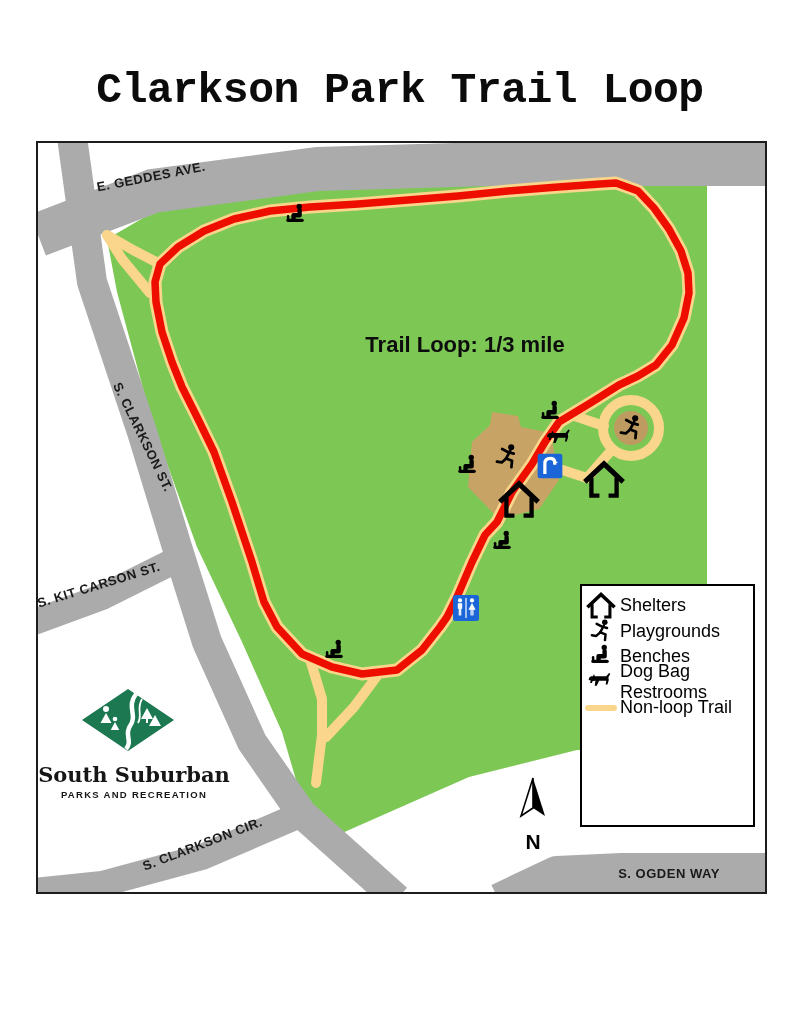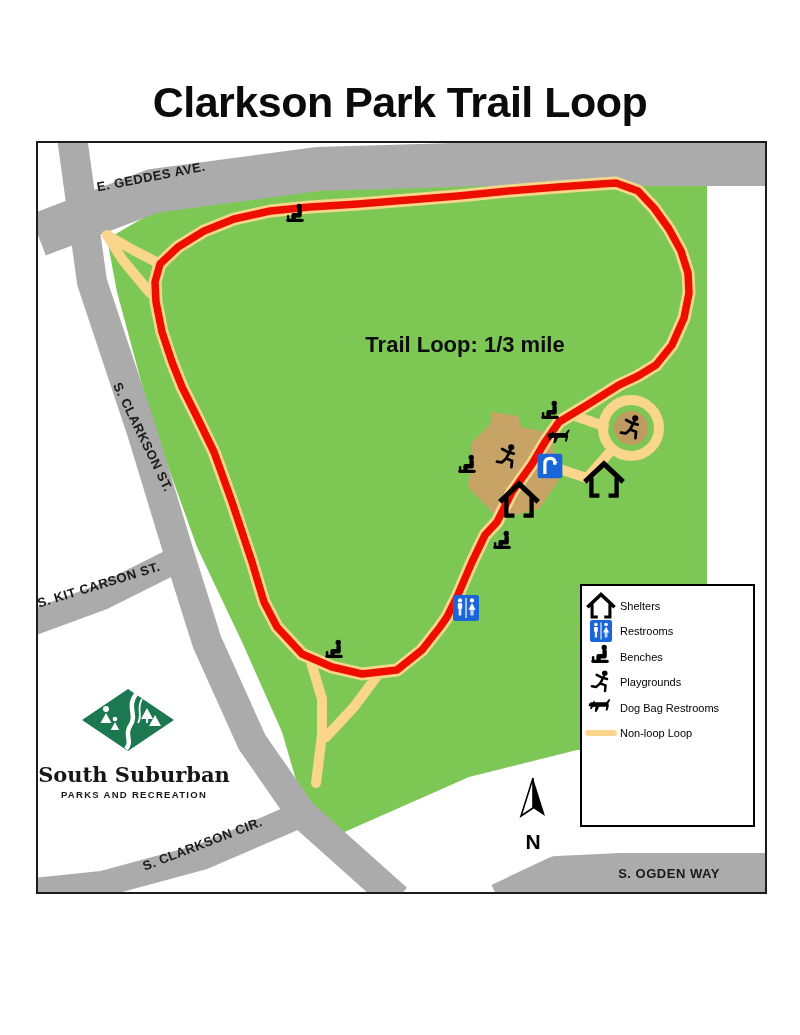--- a/index.html
+++ b/index.html
@@ -1,19 +1,19 @@
 <!DOCTYPE html>
 <html style="--color-park: #7DC855; --color-road: #ABABAB; --color-loop_trail: #EE0E00; --color-nonloop_trail: #FAD68C; --color-playground_area: #C8A366; --color-playground_area_dark: #BE9B60; --color-amenity_blue: #1A65D8; --color-logo_green: #1B7850;"><head>
 <meta charset="utf-8">
 <style>
   html,body{margin:0;padding:0;background:#fff;}
   .page{position:relative;width:800px;height:1035px;background:#fff;overflow:hidden;
         font-family:"Liberation Sans",sans-serif;color:#111;}
-  .page-title{position:absolute;left:0;top:78px;width:100%;text-align:center;margin:0;
-        font-size:43px;font-weight:bold;letter-spacing:-.5px;color:#0b0b0b;}
+  .page-title{position:absolute;left:0;top:66px;width:100%;text-align:center;margin:0;
+        font-size:43px;font-weight:bold;letter-spacing:-.5px;color:#0b0b0b;font-family:Liberation Mono, monospace;}
   .map-frame{position:absolute;left:36px;top:141px;width:731px;height:753px;
         border:2px solid #1c1c1c;box-sizing:border-box;background:#fff;}
   .map-frame svg.map{display:block;}
 
   
   .park-fill{fill:var(--color-park,#7DC855);}
   .road{stroke:var(--color-road,#ABABAB);fill:none;}
   .loop-casing{stroke:var(--color-nonloop_trail,#FAD68C);stroke-width:13;fill:none;
         stroke-linejoin:round;stroke-linecap:round;}
   .loop-red{stroke:var(--color-loop_trail,#EE0E00);stroke-width:7.5;fill:none;
@@ -28,21 +28,21 @@
   .street-label{font-size:13px;font-weight:bold;letter-spacing:.5px;fill:#1a1a1a;}
   .annotation{font-size:22px;font-weight:bold;fill:#0d0d0d;}
   .north-n{font-size:21px;font-weight:bold;fill:#000;}
   .logo-name{font-family:"DejaVu Serif","Liberation Serif",serif;font-size:21px;font-weight:bold;fill:#161616;}
   .logo-tag{font-size:9.5px;font-weight:bold;letter-spacing:1.3px;fill:#161616;}
 
   .legend{position:absolute;left:542px;top:441px;width:175px;height:243px;background:#fff;
         border:2px solid #000;box-sizing:border-box;padding-top:7px;}
   .legend-row{display:flex;align-items:center;height:25.5px;}
   .legend-icon{width:38px;display:flex;justify-content:center;align-items:center;flex:0 0 38px;}
-  .legend-label{font-size:11px;color:#000;}
+  .legend-label{font-size:18px;color:#000;}
   .swatch-loop{width:32px;height:4px;border-radius:2px;background:var(--color-loop_trail,#EE0E00);}
   .swatch-nonloop{width:32px;height:6px;border-radius:3px;background:var(--color-nonloop_trail,#FAD68C);}
   .swatch-park{width:28px;height:20px;background:var(--color-park,#7DC855);}
 </style>
 </head>
 <body>
 
 <div class="page">
 
   <h1 class="page-title">Clarkson Park Trail Loop</h1>
@@ -171,50 +171,42 @@
         <span class="legend-icon">
           <svg width="34" height="30">
               <use href="#shelter" transform="translate(17,15) scale(0.85)"></use>
             </svg>
           </span>
         <span class="legend-label">Shelters</span>
       </div>
       <div class="legend-row">
         <span class="legend-icon">
           <svg width="34" height="26">
-              <use href="#restroom" transform="translate(17,13) scale(0.85)"></use>
-            </svg>
-          </span>
-        <span class="legend-label">Restrooms</span>
+              <use href="#runner" transform="translate(17,13) scale(0.95)"></use>
+            </svg>
+          </span>
+        <span class="legend-label">Playgrounds</span>
       </div>
       <div class="legend-row">
         <span class="legend-icon">
           <svg width="34" height="26">
               <use href="#bench" transform="translate(17,13) scale(0.95)"></use>
             </svg>
           </span>
         <span class="legend-label">Benches</span>
       </div>
       <div class="legend-row">
         <span class="legend-icon">
           <svg width="34" height="26">
-              <use href="#runner" transform="translate(17,13) scale(0.95)"></use>
-            </svg>
-          </span>
-        <span class="legend-label">Playgrounds</span>
-      </div>
-      <div class="legend-row">
-        <span class="legend-icon">
-          <svg width="34" height="26">
               <use href="#dog" transform="translate(17,13) scale(0.95)"></use>
             </svg>
           </span>
         <span class="legend-label">Dog Bag Restrooms</span>
       </div>
       <div class="legend-row">
         <span class="legend-icon">
             <span class="swatch-nonloop"></span>
           </span>
-        <span class="legend-label">Non-loop Loop</span>
+        <span class="legend-label">Non-loop Trail</span>
       </div>
     </div>
   </div>
 </div>
 
 </body></html>

